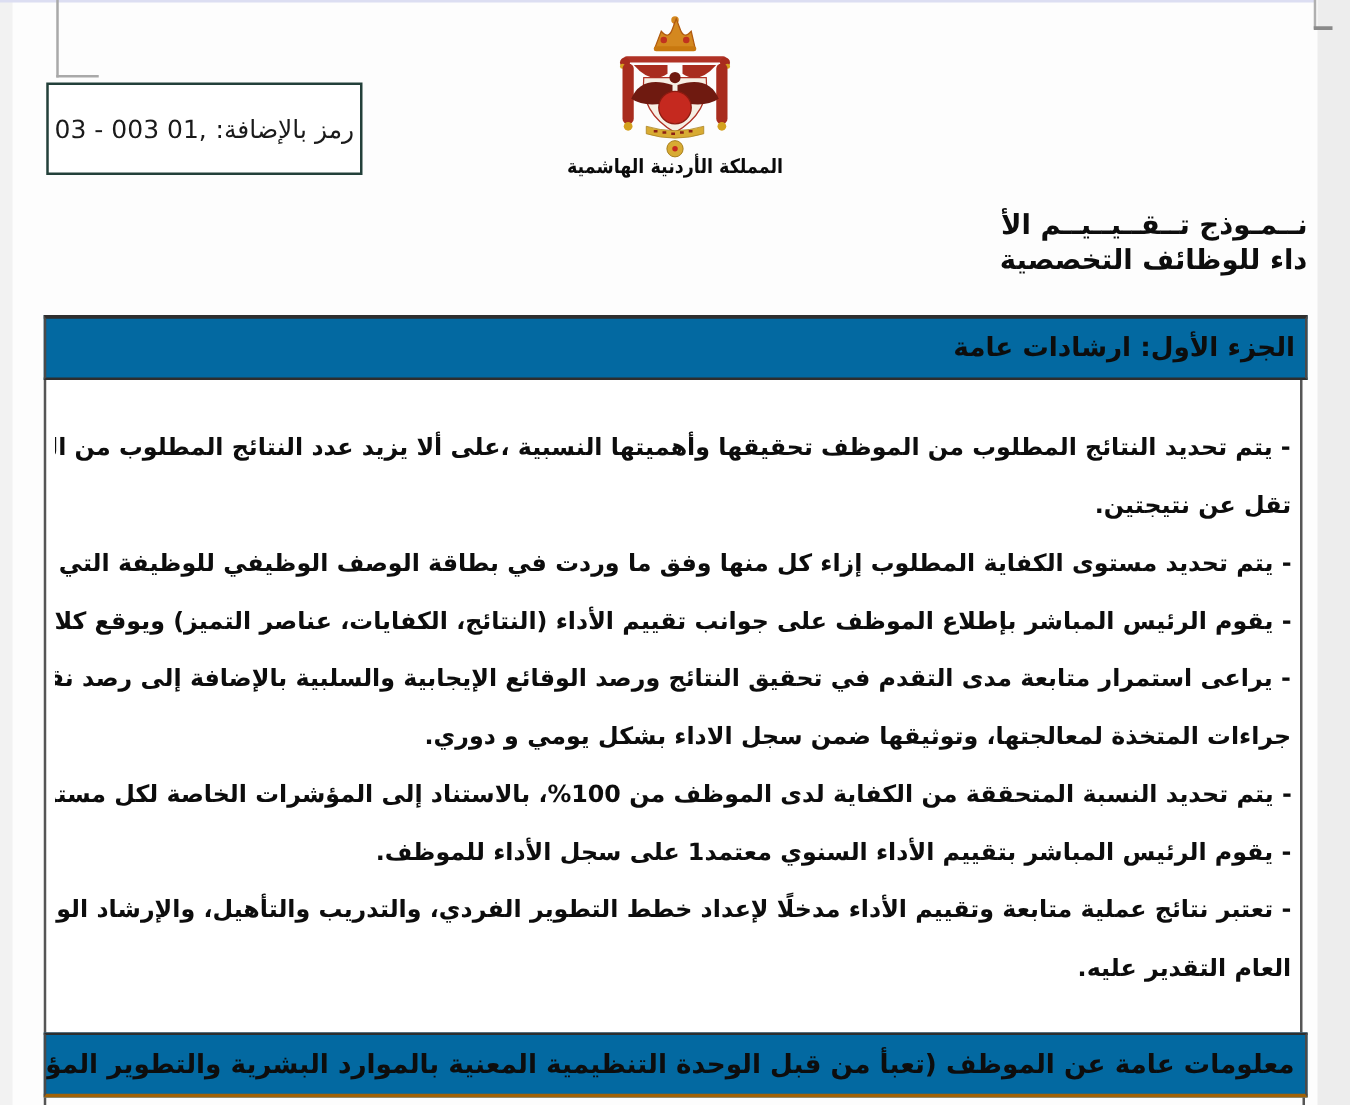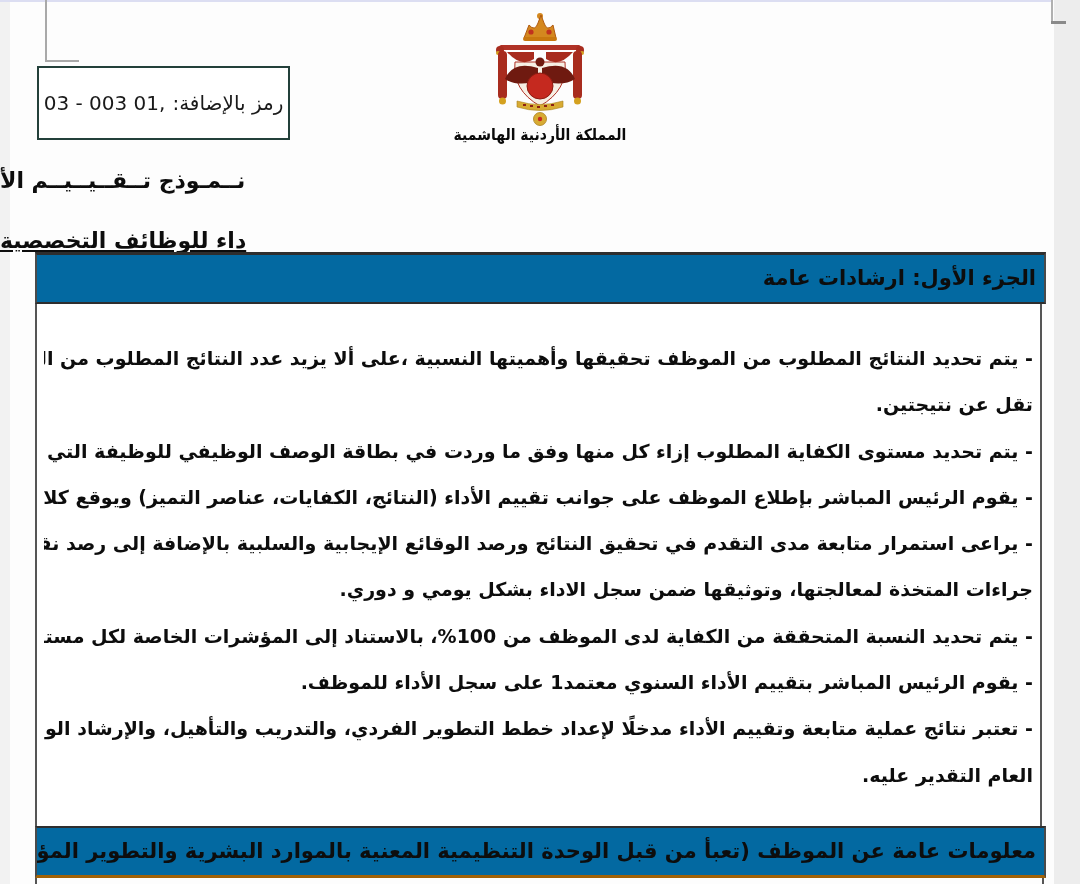--- a/index.html
+++ b/index.html
@@ -31,24 +31,24 @@
   
   .emblem{left:475px;top:8px;width:130px;height:120px;}
   .kingdom{
     left:0;top:126px;width:1080px;text-align:center;
     direction:rtl;font-size:14px;font-weight:bold;color:#0a0a0a;
     letter-spacing:-1px;transform:scaleY(1.12);
   }
 
   
   .title-wrap{left:0;top:0;width:1046px;}
-  .title-line{position:absolute;left:0;width:100%;text-align:left;direction:rtl;
+  .title-line{position:absolute;left:0;width:100%;text-align:right;direction:rtl;
     font-size:22px;font-weight:bold;color:#0d0d0d;white-space:nowrap;}
   .title-1{top:168px;}
-  .title-2{top:228px;text-decoration:underline;}
+  .title-2{top:196px;}
 
   
   .bar{
     left:35px;width:1007px;box-sizing:content-box;background:#0369a1;
     border-left:2px solid #4a4a4a;border-right:2px solid #4a4a4a;
     direction:rtl;text-align:right;font-weight:bold;color:#0d0d0d;
     padding:0 8px;white-space:nowrap;overflow:hidden;
   }
   .bar1{top:252px;height:47px;line-height:47px;font-size:21px;
     border-top:3px solid #2e2e2e;border-bottom:2px solid #2e2e2e;width:991px;}

